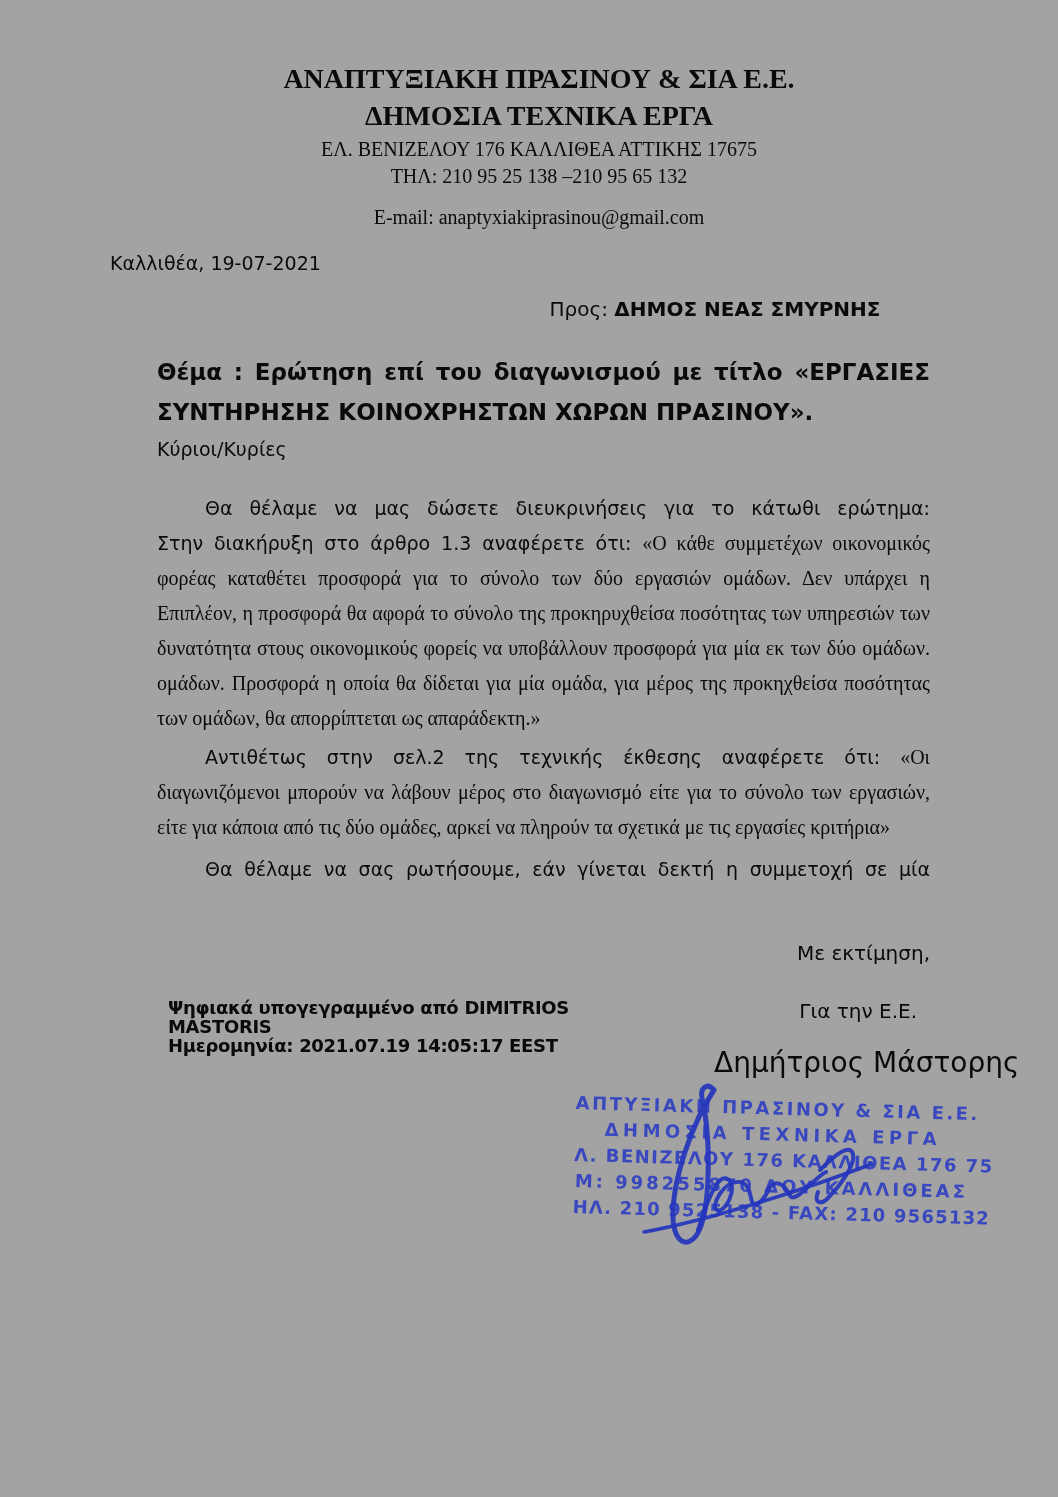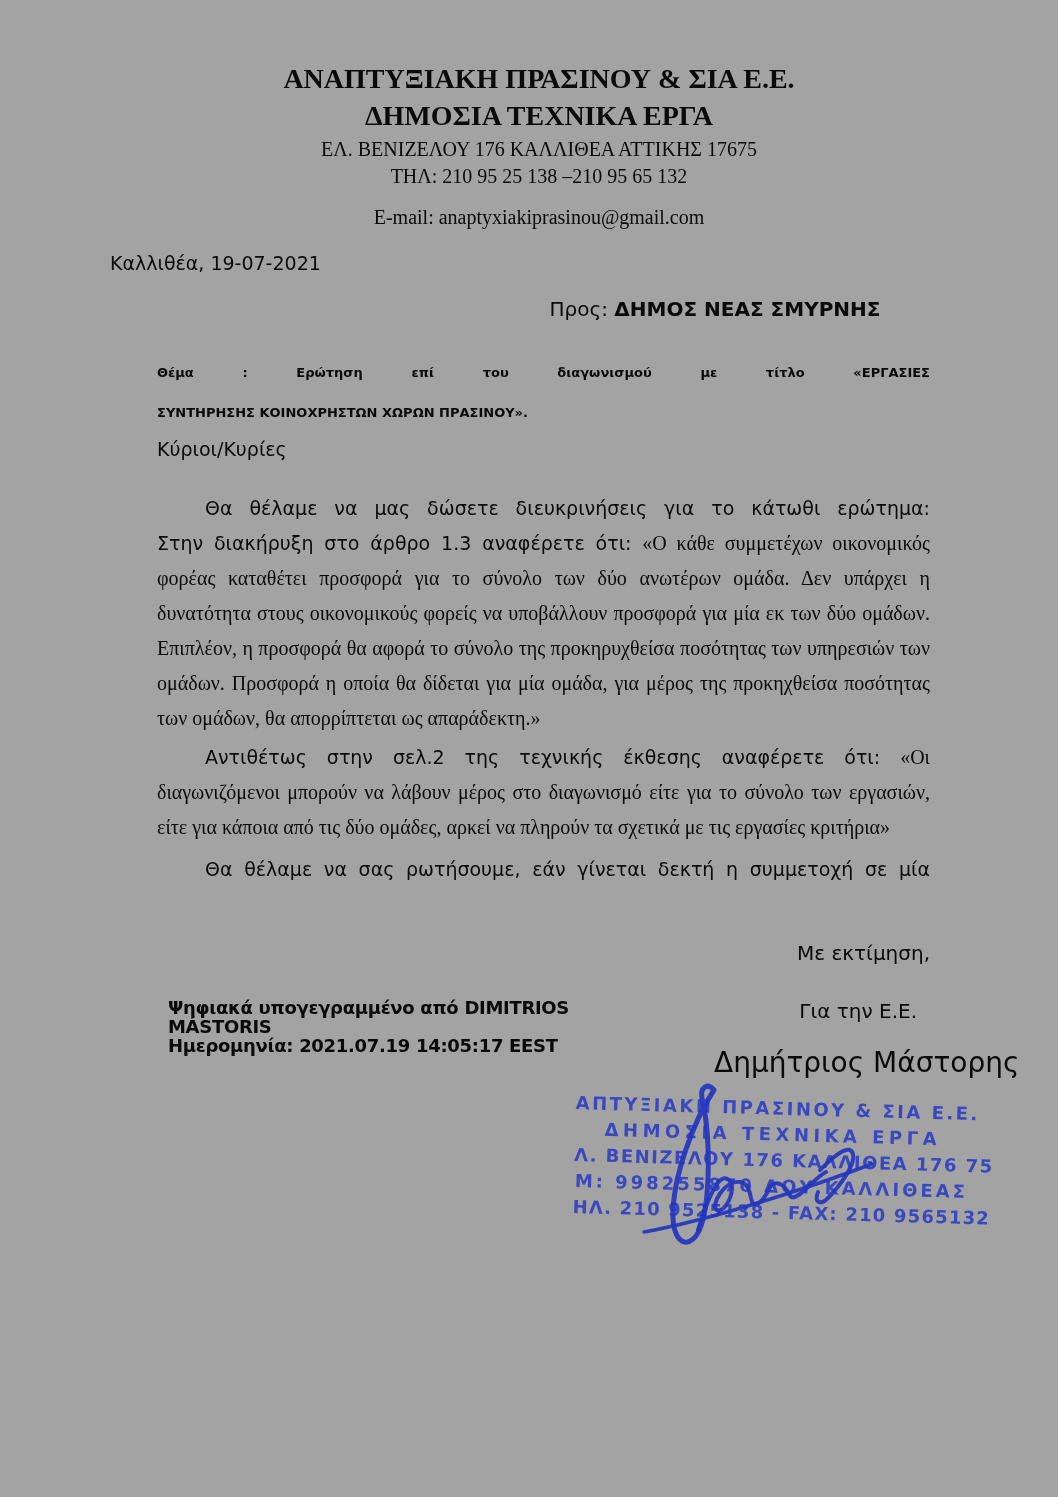--- a/index.html
+++ b/index.html
@@ -5,21 +5,21 @@
   html,body{margin:0;padding:0;background:#e8e8e8;}
   .page{position:relative;width:1058px;height:1497px;background:#a3a3a3;margin:0 auto;
         overflow:hidden;color:#0a0a0a;font-family:"DejaVu Sans",sans-serif;}
   .abs{position:absolute;}
   
   .lh-line{left:0;right:0;text-align:center;padding-left:20px;font-family:"Liberation Serif",serif;}
   .lh-big{font-size:28px;font-weight:bold;line-height:37px;}
   .lh-small{font-size:20px;line-height:27px;}
   
   .sans{font-family:"DejaVu Sans",sans-serif;font-size:19px;}
-  .sans-bold{font-family:"DejaVu Sans",sans-serif;font-size:13px;font-weight:bold;}
+  .sans-bold{font-family:"DejaVu Sans",sans-serif;font-size:23px;font-weight:bold;}
   .serif{font-family:"Liberation Serif",serif;font-size:20px;}
   .para{left:157px;width:773px;}
   .tline{display:block;line-height:35px;height:35px;text-align:justify;text-align-last:justify;white-space:normal;}
   .tindent{text-indent:48px;}
   .tlast{text-align-last:left;}
   .subject .tline{line-height:40px;height:40px;}
   .date-line{left:110px;top:252px;font-size:19px;}
   .recipient{left:500px;width:430px;top:297px;font-size:20px;text-align:center;}
   .salutation{left:157px;top:438px;font-size:19px;}
   .closing{left:700px;width:230px;top:941px;font-size:20px;text-align:right;}
@@ -60,23 +60,23 @@
   <div class="abs para subject" style="top:352px" id="subject">
       <div class="tline"><span class="sans-bold">Θέμα : Ερώτηση επί του διαγωνισμού με τίτλο «ΕΡΓΑΣΙΕΣ</span></div>
       <div class="tline tlast"><span class="sans-bold">ΣΥΝΤΗΡΗΣΗΣ ΚΟΙΝΟΧΡΗΣΤΩΝ ΧΩΡΩΝ ΠΡΑΣΙΝΟΥ».</span></div>
     </div>
 
   <div class="abs salutation">Κύριοι/Κυρίες</div>
 
   <div class="abs para" style="top:491px">
       <div class="tline tindent"><span class="sans">Θα θέλαμε να μας δώσετε διευκρινήσεις για το κάτωθι ερώτημα:</span></div>
       <div class="tline"><span class="sans">Στην διακήρυξη στο άρθρο 1.3 αναφέρετε ότι: </span><span class="serif">«Ο κάθε συμμετέχων οικονομικός</span></div>
-      <div class="tline"><span class="serif">φορέας καταθέτει προσφορά για το σύνολο των δύο ανωτέρων ομάδα. Δεν υπάρχει η</span></div>
+      <div class="tline"><span class="serif">φορέας καταθέτει προσφορά για το σύνολο των δύο εργασιών ομάδων. Δεν υπάρχει η</span></div>
+      <div class="tline"><span class="serif">Επιπλέον, η προσφορά θα αφορά το σύνολο της προκηρυχθείσα ποσότητας των υπηρεσιών των</span></div>
       <div class="tline"><span class="serif">δυνατότητα στους οικονομικούς φορείς να υποβάλλουν προσφορά για μία εκ των δύο ομάδων.</span></div>
-      <div class="tline"><span class="serif">Επιπλέον, η προσφορά θα αφορά το σύνολο της προκηρυχθείσα ποσότητας των υπηρεσιών των</span></div>
       <div class="tline"><span class="serif">ομάδων. Προσφορά η οποία θα δίδεται για μία ομάδα, για μέρος της προκηχθείσα ποσότητας</span></div>
       <div class="tline tlast"><span class="serif">των ομάδων, θα απορρίπτεται ως απαράδεκτη.»</span></div>
     </div>
   <div class="abs para" style="top:740px">
       <div class="tline tindent"><span class="sans">Αντιθέτως στην σελ.2 της τεχνικής έκθεσης αναφέρετε ότι: </span><span class="serif">«Οι</span></div>
       <div class="tline"><span class="serif">διαγωνιζόμενοι μπορούν να λάβουν μέρος στο διαγωνισμό είτε για το σύνολο των εργασιών,</span></div>
       <div class="tline tlast"><span class="serif">είτε για κάποια από τις δύο ομάδες, αρκεί να πληρούν τα σχετικά με τις εργασίες κριτήρια»</span></div>
     </div>
   <div class="abs para" style="top:852px">
       <div class="tline tindent"><span class="sans">Θα θέλαμε να σας ρωτήσουμε, εάν γίνεται δεκτή η συμμετοχή σε μία</span></div>

